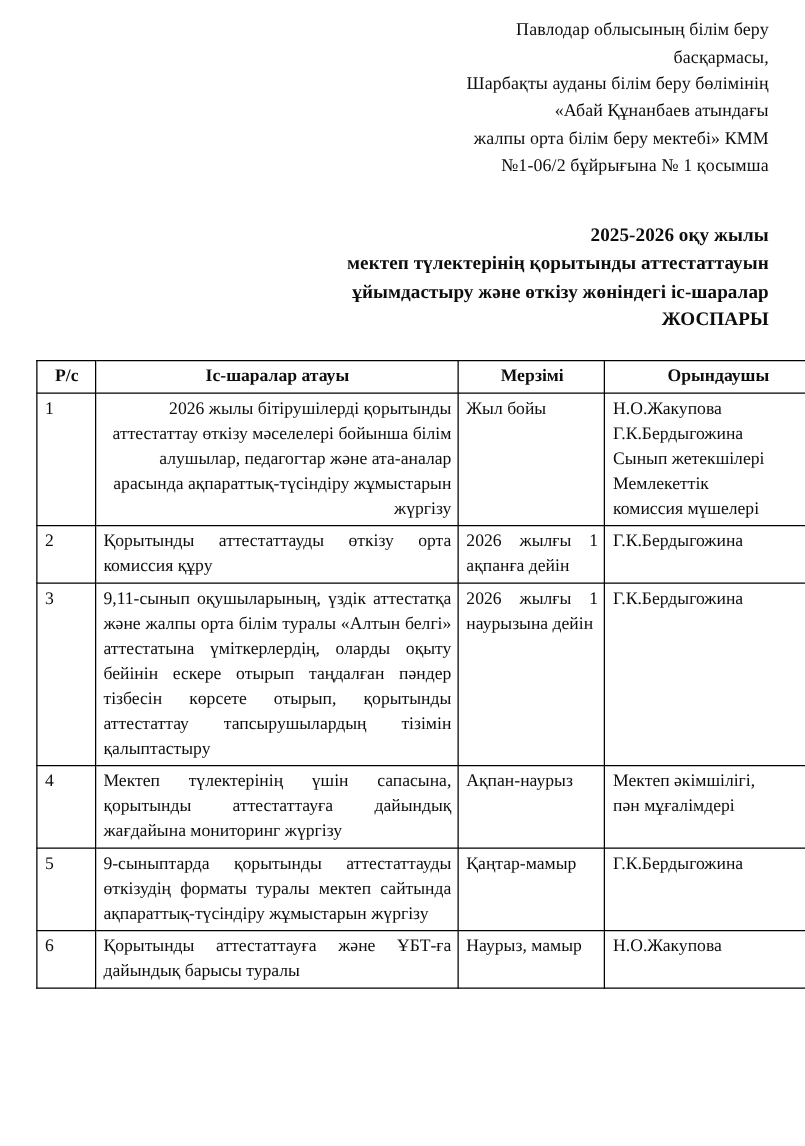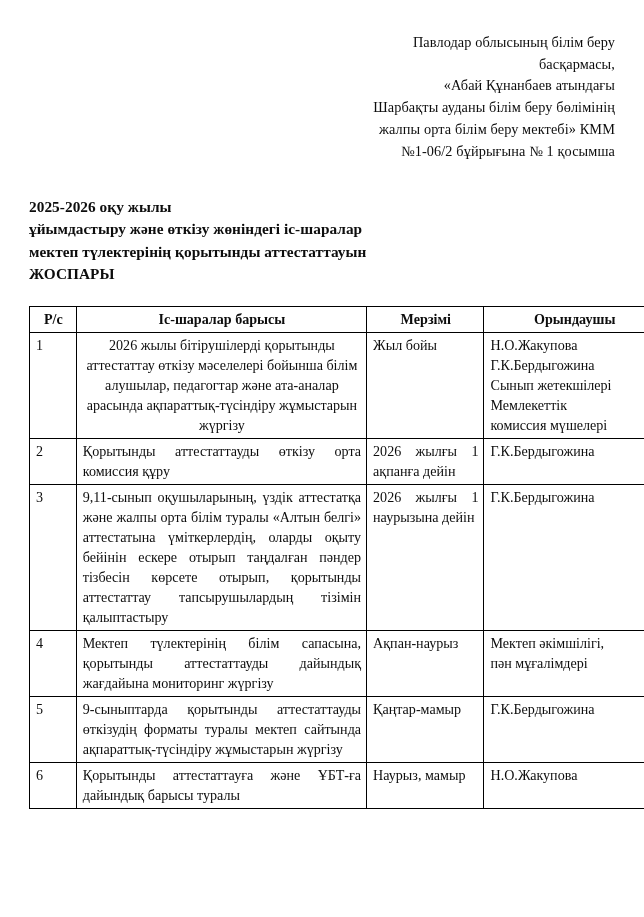--- a/index.html
+++ b/index.html
@@ -18,35 +18,35 @@
   .page {
     position: relative;
     width: 644px;
     height: 917px;
     box-sizing: border-box;
     padding: 0 29px;
   }
 
   
   .doc-header {
-    margin-top: 32px;
+    margin-top: 14px;
     text-align: right;
     font-size: 14.3px;
     line-height: 1.52;
     letter-spacing: 0.1px;
   }
   .doc-header .hline {
     display: block;
     white-space: nowrap;
   }
 
   
   .doc-title {
     margin-top: 34px;
-    text-align: left;
+    text-align: right;
     font-weight: bold;
     font-size: 15.3px;
     line-height: 1.45;
     letter-spacing: 0.05px;
   }
   .doc-title .tline { display: block; }
 
   
   .plan-table {
     margin-top: 21px;
@@ -68,59 +68,59 @@
     padding-top: 2px;
     padding-bottom: 3px;
   }
   .col-no    { width: 43px; }
   .col-name  { width: 267px; }
   .col-term  { width: 108px; }
   .col-exec  { width: 166px; }
 
   td.cell-no   { text-align: left; }
   td.cell-name { text-align: justify; text-justify: inter-word; hyphens: none; }
-  td.cell-name.align-left { text-align: center; margin-top: 31px; }
+  td.cell-name.align-left { text-align: right; margin-top: 31px; }
   td.cell-term { text-align: justify; text-justify: inter-word; }
   td.cell-term.align-left { text-align: left; }
   td.cell-exec { text-align: left; }
 
   .lines span { display: block; }
 </style>
 </head>
 <body>
 
 <div class="page">
 
   <div class="doc-header">
     <span class="hline">Павлодар облысының білім беру</span>
     <span class="hline">басқармасы,</span>
+    <span class="hline">Шарбақты ауданы білім беру бөлімінің</span>
     <span class="hline">«Абай Құнанбаев атындағы</span>
-    <span class="hline">Шарбақты ауданы білім беру бөлімінің</span>
     <span class="hline">жалпы орта білім беру мектебі» КММ</span>
     <span class="hline">№1-06/2 бұйрығына № 1 қосымша</span>
   </div>
 
   <div class="doc-title">
     <span class="tline">2025-2026 оқу жылы</span>
+    <span class="tline">мектеп түлектерінің қорытынды аттестаттауын</span>
     <span class="tline">ұйымдастыру және өткізу жөніндегі іс-шаралар</span>
-    <span class="tline">мектеп түлектерінің қорытынды аттестаттауын</span>
     <span class="tline">ЖОСПАРЫ</span>
   </div>
 
   <table class="plan-table">
     <colgroup>
       <col class="col-no">
       <col class="col-name">
       <col class="col-term">
       <col class="col-exec">
     </colgroup>
     <thead>
       <tr>
         <th>Р/с</th>
-        <th>Іс-шаралар барысы</th>
+        <th>Іс-шаралар атауы</th>
         <th>Мерзімі</th>
         <th>Орындаушы</th>
       </tr>
     </thead>
     <tbody>
       <tr>
         <td class="cell-no">1</td>
         <td class="cell-name align-left">2026 жылы бітірушілерді қорытынды аттестаттау өткізу мәселелері бойынша білім алушылар, педагогтар және ата-аналар арасында ақпараттық-түсіндіру жұмыстарын жүргізу</td>
         <td class="cell-term align-left">Жыл бойы</td>
         <td class="cell-exec lines">
@@ -142,21 +142,21 @@
       <tr>
         <td class="cell-no">3</td>
         <td class="cell-name">9,11-сынып оқушыларының, үздік аттестатқа және жалпы орта білім туралы «Алтын белгі» аттестатына үміткерлердің, оларды оқыту бейінін ескере отырып таңдалған пәндер тізбесін көрсете отырып, қорытынды аттестаттау тапсырушылардың тізімін қалыптастыру</td>
         <td class="cell-term">2026 жылғы 1 наурызына дейін</td>
         <td class="cell-exec lines">
           <span>Г.К.Бердыгожина</span>
         </td>
       </tr>
       <tr>
         <td class="cell-no">4</td>
-        <td class="cell-name">Мектеп түлектерінің білім сапасына, қорытынды аттестаттауды дайындық жағдайына мониторинг жүргізу</td>
+        <td class="cell-name">Мектеп түлектерінің үшін сапасына, қорытынды аттестаттауға дайындық жағдайына мониторинг жүргізу</td>
         <td class="cell-term align-left">Ақпан-наурыз</td>
         <td class="cell-exec lines">
           <span>Мектеп әкімшілігі,</span>
           <span>пән мұғалімдері</span>
         </td>
       </tr>
       <tr>
         <td class="cell-no">5</td>
         <td class="cell-name">9-сыныптарда қорытынды аттестаттауды өткізудің форматы туралы мектеп сайтында ақпараттық-түсіндіру жұмыстарын жүргізу</td>
         <td class="cell-term align-left">Қаңтар-мамыр</td>

